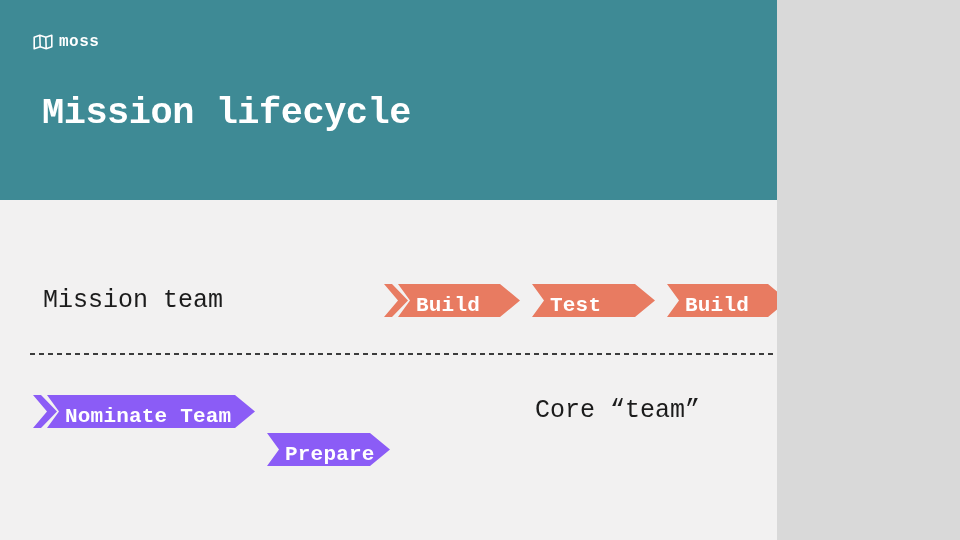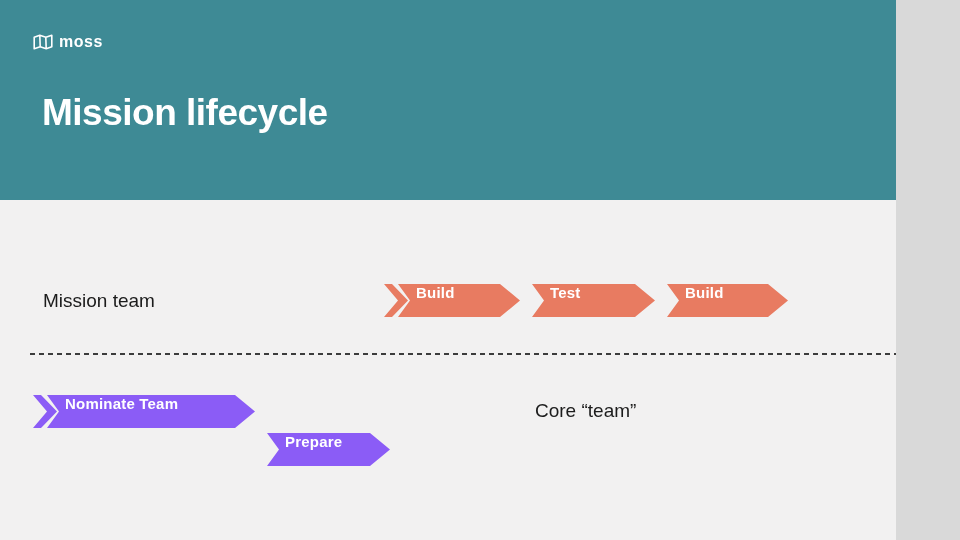--- a/index.html
+++ b/index.html
@@ -1,53 +1,53 @@
 <!DOCTYPE html>
 <html><head>
 <meta charset="utf-8">
 <style>
   html,body{margin:0;padding:0;background:#d9d9d9;}
   .slide{
-    position:relative;width:896px;height:540px;overflow:hidden;
+    position:relative;width:777px;height:540px;overflow:hidden;
     background:#F2F1F1;
-    font-family:Liberation Sans, sans-serif;
+    font-family:Liberation Mono, monospace;
   }
   
   .header-band{
     position:absolute;left:0;top:0;width:960px;height:200px;
     background:#3E8A95;
   }
   .logo{
     position:absolute;left:33px;top:32px;height:20px;
     display:flex;align-items:center;gap:6px;color:#ffffff;
   }
   .logo-text{
     font-size:16px;font-weight:700;letter-spacing:.5px;color:#ffffff;
   }
   .page-title{
     position:absolute;left:34px;top:84px;margin:8px;
     font-size:37px;font-weight:800;letter-spacing:-.5px;color:#ffffff;
   }
   
   .row-label{
-    position:absolute;color:#1C1C1C;font-size:19px;line-height:22px;
+    position:absolute;color:#1C1C1C;font-size:25px;line-height:22px;
   }
   .label-mission-team{left:43px;top:290px;}
   .label-core-team{left:535px;top:400px;}
 
   .arrow-group{position:absolute;height:33px;display:flex;align-items:stretch;}
   .chevron-accent{
     width:24px;height:33px;flex:0 0 24px;
     clip-path:polygon(0 0,8px 0,100% 50%,8px 100%,0 100%,14px 50%);
   }
   .stage-arrow{
-    height:33px;display:flex;align-items:flex-start;box-sizing:border-box;
+    height:33px;display:flex;align-items:flex-end;box-sizing:border-box;
     padding-left:18px;
     clip-path:polygon(0 0,calc(100% - 20px) 0,100% 50%,calc(100% - 20px) 100%,0 100%,12px 50%);
-    color:#ffffff;font-size:15px;font-weight:700;letter-spacing:.2px;
+    color:#ffffff;font-size:21px;font-weight:700;letter-spacing:.2px;
     white-space:nowrap;
   }
   .coral{background:#E87B61;}
   .purple{background:#8b5cf6;}
   .pad-lg{padding-left:36px;}
 
   
   .dashed-divider{
     position:absolute;left:30px;top:353px;width:902px;height:2px;
     background:repeating-linear-gradient(90deg,#3C3C3C 0 5px,transparent 5px 9px);

